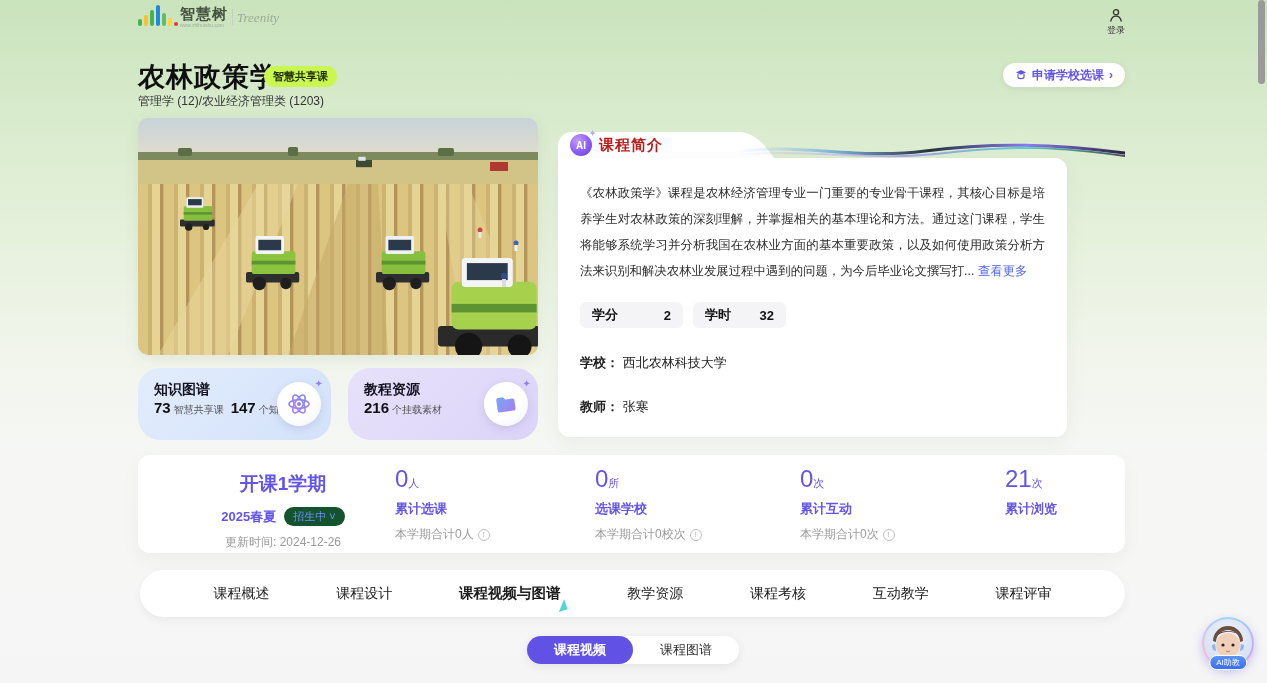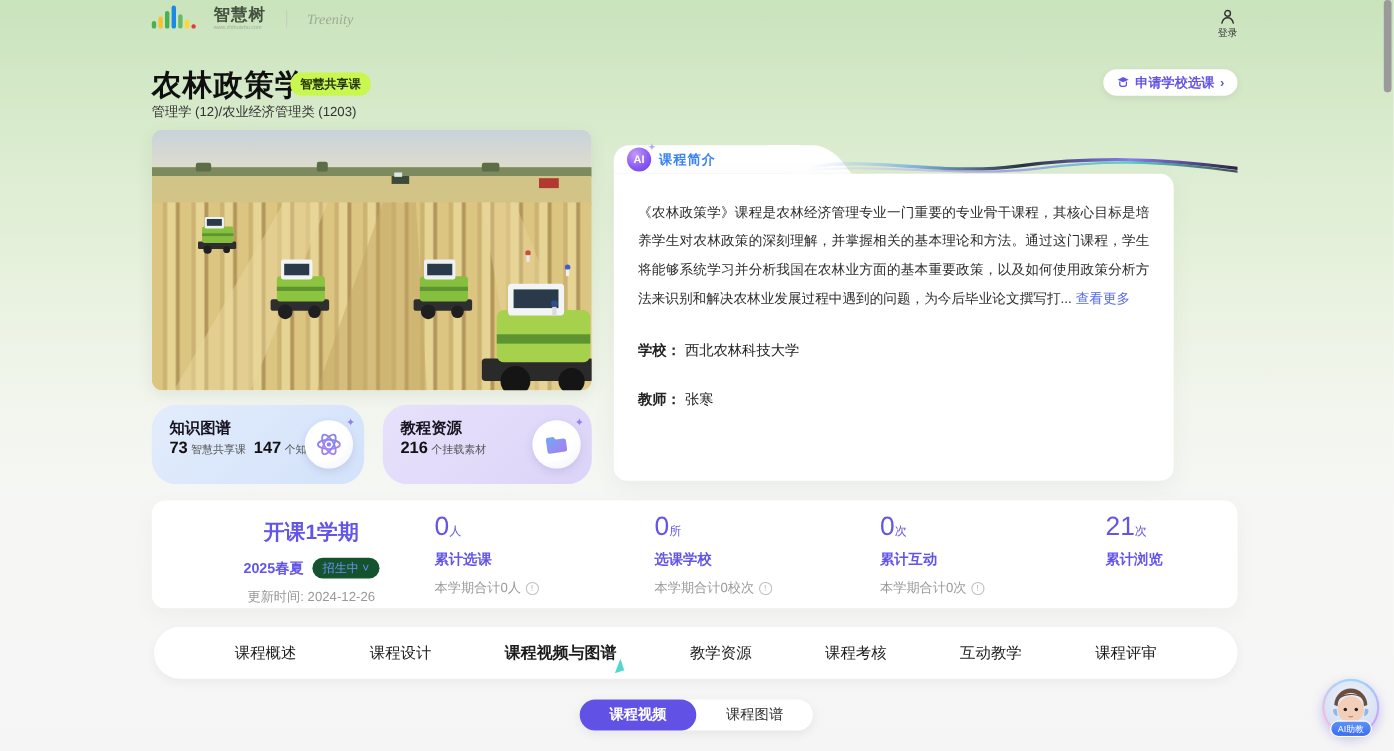--- a/index.html
+++ b/index.html
@@ -8,21 +8,21 @@
     font-family:"Liberation Sans", sans-serif;
     background:linear-gradient(180deg,#c9e3bc 0%,#d7eacb 15%,#e6f1dc 35%,#f1f5ec 52%,#f6f7f5 68%,#f5f5f5 100%);
     position:relative; color:#1a1a1a;
   }
   .abs { position:absolute; }
 
   
   .scroll-thumb { right:2px; top:0; width:7px; height:84px; background:#9a9a9a; border-radius:4px; }
 
   
-  .logo-wrap { left:138px; top:6px; display:flex; align-items:flex-end; gap:16px; cursor:pointer; }
+  .logo-wrap { left:138px; top:6px; display:flex; align-items:flex-end; gap:2px; cursor:pointer; }
   .eq { display:flex; align-items:flex-end; gap:2px; height:22px; padding-bottom:2px; }
   .eq i { display:block; width:4px; border-radius:2px; }
   .logo-zh { display:flex; flex-direction:column; line-height:1; }
   .logo-zh .zh { font-size:15px; font-weight:bold; color:#44523f; letter-spacing:1px; }
   .logo-zh .url { font-size:5px; color:#9fae9a; margin-top:2px; }
   .logo-sep { width:1px; height:16px; background:#c4cfbf; margin:0 2px 3px; }
   .logo-en { font-family:"Liberation Serif", serif; font-style:italic; font-size:13px; color:#9caa96; padding-bottom:2px; }
   .login { right:142px; top:8px; display:flex; flex-direction:column; align-items:center; gap:2px; cursor:pointer; }
   .login .txt { font-size:9px; color:#333; }
 
@@ -51,21 +51,21 @@
 
   
   .intro-tab { left:558px; top:132px; height:26px; display:flex; align-items:center; }
   .intro-tab .tabbg { position:absolute; left:0; top:0; width:178px; height:26px; background:#fff; border-radius:14px 10px 0 0; }
   .intro-tab .tabslant { position:absolute; left:150px; top:0; width:56px; height:26px; background:#fff;
     transform:skewX(38deg); border-radius:0 14px 0 0; }
   .intro-tab .inner { position:relative; display:flex; align-items:center; gap:7px; padding-left:12px; }
   .ai-chip { width:22px; height:22px; border-radius:50%; background:radial-gradient(circle at 35% 30%, #c39bf5 0%, #8b5cf6 55%, #6d3bd8 100%);
     color:#fff; font-size:10px; font-weight:bold; display:flex; align-items:center; justify-content:center; position:relative; }
   .ai-chip::after { content:"✦"; position:absolute; right:-4px; top:-5px; font-size:8px; color:#b9a7f7; }
-  .intro-tab .ttl { font-size:12px; font-weight:900; color:#3b82f6; letter-spacing:1px; } 
+  .intro-tab .ttl { font-size:15px; font-weight:900; color:#b91c1c; letter-spacing:1px; } 
   .intro-card { left:558px; top:158px; width:509px; height:279px; background:#fff; border-radius:0 12px 12px 12px;
     box-shadow:0 6px 18px rgba(100,120,90,.07); padding:22px 22px 0 22px; }
   .desc { font-size:12.4px; line-height:26px; color:#2c2c2c; text-align:justify; }
   .desc .more { color:#5468f0; cursor:pointer; }
   .meta-row { display:flex; gap:10px; margin-top:18px; }
   .meta-box { background:#f4f4f6; border-radius:6px; height:26px; display:flex; align-items:center;
     justify-content:space-between; padding:0 12px; font-size:13px; }
   .meta-box .lbl { font-weight:bold; color:#111; }
   .meta-box .val { font-weight:bold; color:#111; }
   .kv { margin-top:26px; font-size:13px; color:#222; }
@@ -306,20 +306,30 @@
   </defs>
   <path d="M0 12 C 60 2, 120 20, 190 11 S 320 4, 390 13" fill="none" stroke="url(#wv1)" stroke-width="3" stroke-linecap="round"></path>
   <path d="M0 15 C 70 8, 140 22, 210 13 S 330 8, 390 16" fill="none" stroke="url(#wv2)" stroke-width="2" opacity="0.8" stroke-linecap="round"></path>
 </svg>
 
 <div class="abs intro-card">
   <div class="desc">
     <span>《农林政策学》课程是农林经济管理专业一门重要的专业骨干课程，其核心目标是培养学生对农林政策的深刻理解，并掌握相关的基本理论和方法。通过这门课程，学生将能够系统学习并分析我国在农林业方面的基本重要政策，以及如何使用政策分析方法来识别和解决农林业发展过程中遇到的问题，为今后毕业论文撰写打...</span>
     <span class="more">查看更多</span>
   </div>
+  <div class="meta-row">
+    <div class="meta-box" style="width:103px">
+      <span class="lbl">学分</span>
+      <span class="val">2</span>
+    </div>
+    <div class="meta-box" style="width:93px">
+      <span class="lbl">学时</span>
+      <span class="val">32</span>
+    </div>
+  </div>
   <div class="kv">
     <span class="lbl">学校：</span>
     <span>西北农林科技大学</span>
   </div>
   <div class="kv">
     <span class="lbl">教师：</span>
     <span>张寒</span>
   </div>
 </div>
 

